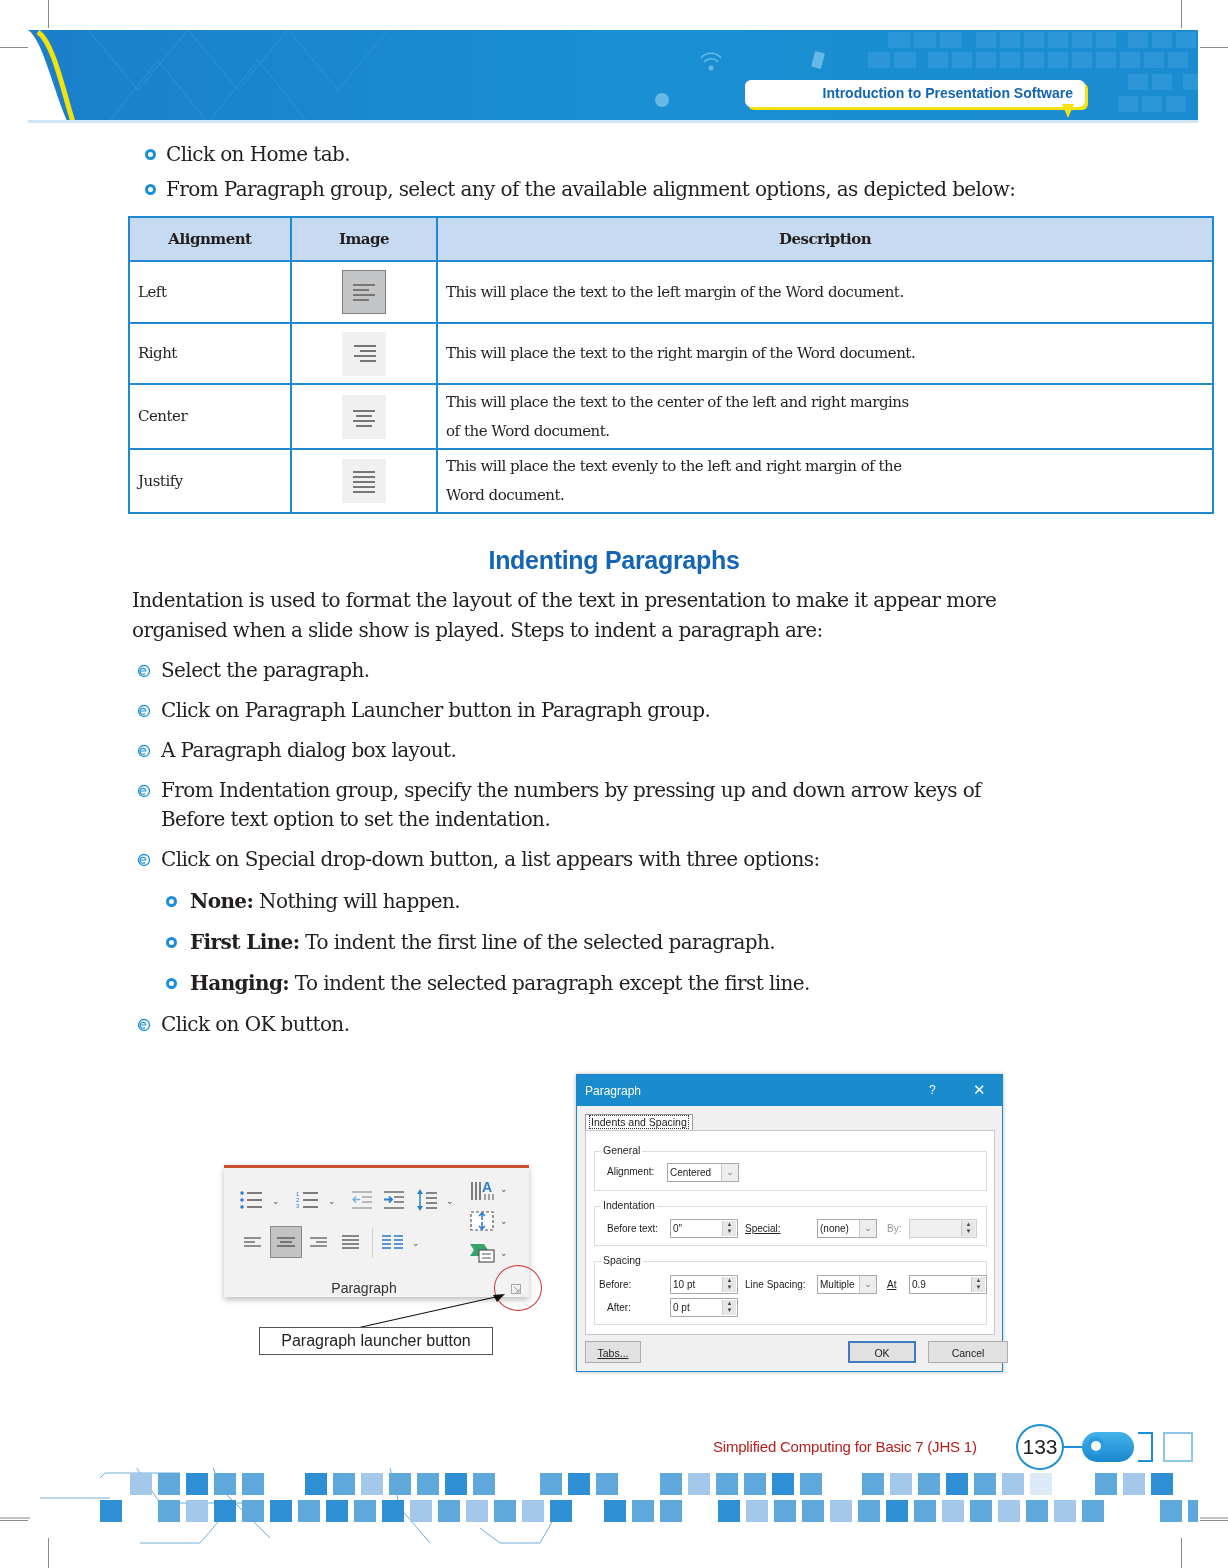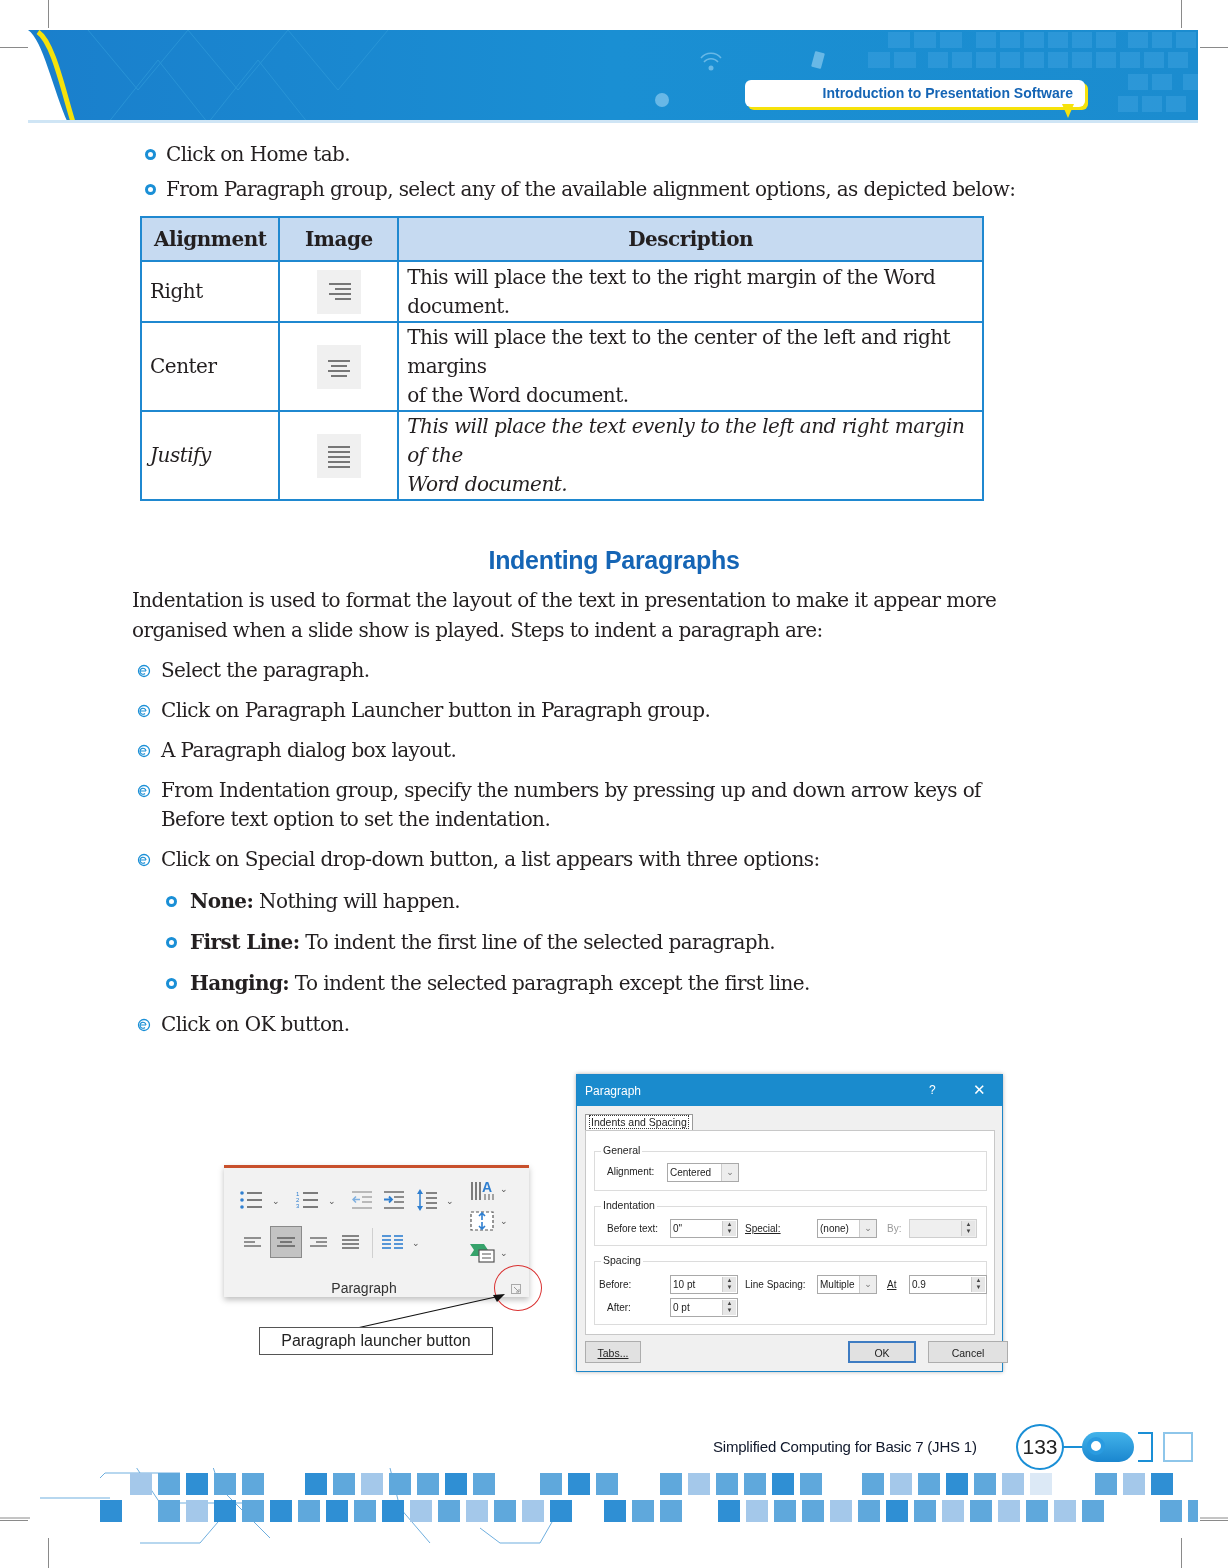--- a/index.html
+++ b/index.html
@@ -17,22 +17,22 @@
     background: #ffffff; border-radius: 6px; box-shadow: 3px 3px 0 #f6e20b;
     font-family: "Liberation Sans", sans-serif; font-weight: bold; font-size: 14px;
     color: #1565b5; text-align: right; padding: 5px 12px 0 2px;
   }
 
   .bullet-sq { position: absolute; left: 145px; width: 11px; height: 11px; border: 3px solid #1a8fd6; border-radius: 50%; }
   .line { position: absolute; font-size: 20px; line-height: 29px; white-space: nowrap; font-family: "DejaVu Serif", serif; letter-spacing: -0.6px; }
 
   
   table.align-table {
-    position: absolute; left: 140px; top: 216px; width: 844px; border-collapse: collapse;
-    font-family: "DejaVu Serif", serif; font-size: 20px; letter-spacing: -0.5px;
+    position: absolute; left: 128px; top: 216px; width: 1086px; border-collapse: collapse;
+    font-family: "DejaVu Serif", serif; font-size: 15px; letter-spacing: -0.5px;
   }
   table.align-table th, table.align-table td { border: 2.5px solid #1f88d0; }
   table.align-table th { background: #c6daf1; font-weight: bold; height: 44px; text-align: center; }
   table.align-table td { padding: 0 8px; line-height: 29px; }
   .icon-cell { text-align: center; }
   .align-icon { display: inline-block; width: 44px; height: 44px; background: #f0f0f0; position: relative; vertical-align: middle; }
   .align-icon.selected { background: #c4c5c6; border: 1.5px solid #808080; }
   .align-icon i { position: absolute; height: 2px; background: #777; }
 
   .section-title { position: absolute; left: 0; width: 1228px; top: 546px; text-align: center; font-family: "Liberation Sans", sans-serif; font-weight: bold; font-size: 25px; color: #1565b5; letter-spacing: -0.3px; }
@@ -61,21 +61,21 @@
   .dl { position: absolute; font-size: 10px; white-space: nowrap; }
   .u { text-decoration: underline; }
   .field { position: absolute; height: 19px; border: 1px solid #a9a9a9; background: #fff; font-size: 10px; padding: 3px 0 0 2px; }
   .field.disabled { background: #efefef; border-color: #cfcfcf; }
   .spin { position: absolute; right: 1px; top: 1px; width: 14px; height: 15px; background: #e6e6e6; border-left: 1px solid #ccc; font-size: 6px; line-height: 7px; text-align: center; color: #444; }
   .ddbtn { position: absolute; right: 0; top: 0; width: 17px; height: 17px; border-left: 1px solid #ccc; background: #ededed; text-align: center; font-size: 9px; color: #777; line-height: 17px; }
   .dbtn { position: absolute; height: 22px; border: 1px solid #adadad; background: #e1e1e1; text-align: center; font-size: 10.5px; padding-top: 5px; }
   .dbtn.default { border: 2px solid #3e7cc2; padding-top: 4px; }
 
   
-  .footer-text { position: absolute; left: 713px; top: 1438px; font-family: "Liberation Sans", sans-serif; font-size: 15px; color: #0f172a; white-space: nowrap; letter-spacing: -0.2px; }
+  .footer-text { position: absolute; left: 713px; top: 1438px; font-family: "Liberation Sans", sans-serif; font-size: 15px; color: #b91c1c; white-space: nowrap; letter-spacing: -0.2px; }
   .page-num { position: absolute; left: 1016px; top: 1424px; width: 48px; height: 46px; border: 2.5px solid #1a8fd6; border-radius: 50%; background: #fff; font-family: "Liberation Sans", sans-serif; font-size: 21px; text-align: center; padding-top: 9px; color: #222; }
   .footer-pill { position: absolute; left: 1082px; top: 1432px; width: 52px; height: 30px; background: linear-gradient(#43b3ea, #1a86cf); border-radius: 15px; }
   .footer-pill-dot { position: absolute; left: 1087px; top: 1437px; width: 18px; height: 18px; border-radius: 50%; background: #fff; border: 4px solid #2a9be0; }
   .footer-bracket { position: absolute; left: 1138px; top: 1432px; width: 15px; height: 30px; border: 2px solid #1a8fd6; border-left: none; }
   .footer-box { position: absolute; left: 1163px; top: 1432px; width: 30px; height: 30px; border: 2px solid #8ec6ea; }
   .footer-strip { position: absolute; left: 0; top: 1468px; }
 </style>
 </head>
 <body>
 
@@ -163,20 +163,29 @@
       <col style="width:690px">
     </colgroup>
   <thead>
     <tr>
       <th>Alignment</th>
       <th>Image</th>
       <th>Description</th>
     </tr>
   </thead>
   <tbody>
+    <tr style="height:62px;">
+      <td>Left</td>
+      <td class="icon-cell">
+        <span class="align-icon selected">
+          <i style="left:10px;top:13px;width:22px;"></i><i style="left:10px;top:18px;width:16px;"></i><i style="left:10px;top:23px;width:22px;"></i><i style="left:10px;top:28px;width:16px;"></i>
+        </span>
+      </td>
+      <td>This will place the text to the left margin of the Word document.</td>
+    </tr>
     <tr style="height:61px;">
       <td>Right</td>
       <td class="icon-cell">
         <span class="align-icon">
           <i style="left:12px;top:13px;width:22px;"></i><i style="left:18px;top:18px;width:16px;"></i><i style="left:12px;top:23px;width:22px;"></i><i style="left:18px;top:28px;width:16px;"></i>
         </span>
       </td>
       <td>This will place the text to the right margin of the Word document.</td>
     </tr>
     <tr style="height:65px;">
@@ -184,21 +193,21 @@
       <td class="icon-cell">
         <span class="align-icon">
           <i style="left:11px;top:15px;width:22px;"></i><i style="left:14px;top:20px;width:16px;"></i><i style="left:11px;top:25px;width:22px;"></i><i style="left:14px;top:30px;width:16px;"></i>
         </span>
       </td>
       <td>
         <div>This will place the text to the center of the left and right margins</div>
         <div>of the Word document.</div>
       </td>
     </tr>
-    <tr style="height:64px;font-style:italic;">
+    <tr style="height:64px;">
       <td>Justify</td>
       <td class="icon-cell">
         <span class="align-icon">
           <i style="left:11px;top:12px;width:22px;"></i><i style="left:11px;top:17px;width:22px;"></i><i style="left:11px;top:22px;width:22px;"></i><i style="left:11px;top:27px;width:22px;"></i><i style="left:11px;top:32px;width:22px;"></i>
         </span>
       </td>
       <td>
         <div>This will place the text evenly to the left and right margin of the</div>
         <div>Word document.</div>
       </td>

